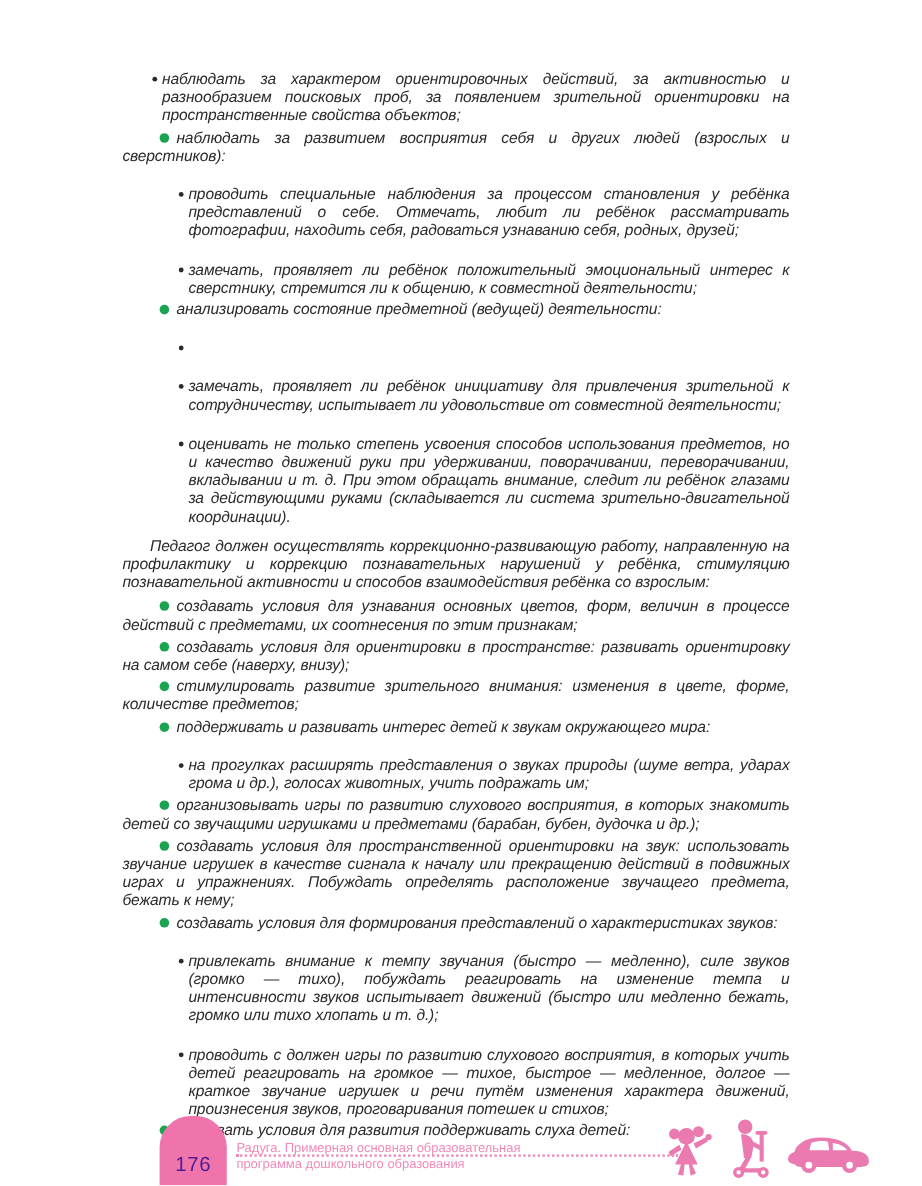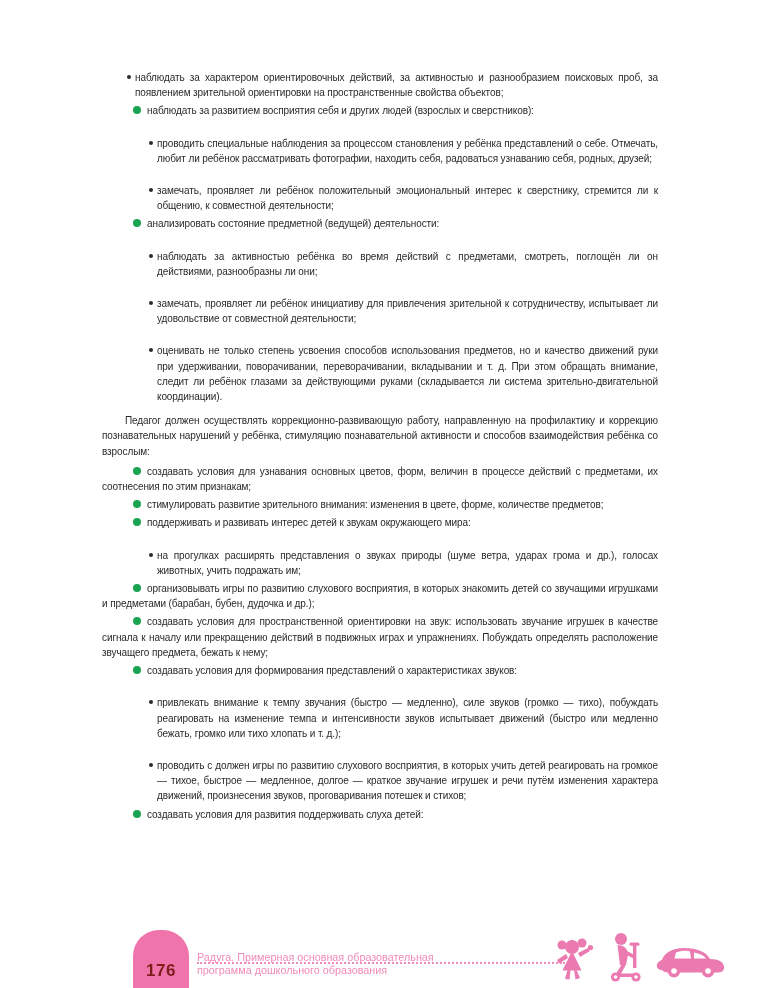--- a/index.html
+++ b/index.html
@@ -12,46 +12,47 @@
   .page{
     position:relative;
     width:768px;height:988px;
     background:#ffffff;
     overflow:hidden;
     font-family:"Liberation Sans", sans-serif;
   }
   
   #content{
     position:absolute;
-    left:102px;top:70px;
+    left:102px;top:58px;
     width:556px;
     color:var(--ink);
-    font-size:10px;
+    font-size:13px;
     line-height:15.2px;
     text-align:justify;
     letter-spacing:-0.1px;
     hyphens:auto;
+    font-style:italic;
     -webkit-hyphens:auto;
   }
   p.item{margin:0;padding:0;}
   p.green{text-indent:31px;margin-top:3px;}
   p.sub1{padding-left:33px;text-indent:-8px;}
   p.sub2{padding-left:55px;text-indent:-8px;margin-top:17px;}
   p.para{text-indent:23px;margin:9px 0 5px 0;}
   .dot{display:inline-block;border-radius:50%;}
   .dg{width:8px;height:8px;background:var(--green);margin-right:6px;}
   .db{width:4px;height:4px;background:var(--ink);margin-right:4px;position:relative;top:-2px;}
   
   .page-tab{
     position:absolute;left:133px;top:930px;
     width:56px;height:58px;
     background:var(--pink);
     border-radius:26px 26px 0 0;
-    color:#7f1d1d;
-    font-size:17px;font-weight:bold;
+    color:#4c1d95;
+    font-size:17px;font-weight:normal;
     text-align:center;
   }
   .page-tab span{display:block;margin-top:31px;letter-spacing:0.5px;}
   .footer-text{
     position:absolute;left:197px;top:951px;
     color:var(--pink-light);
     font-size:10.8px;line-height:12.5px;
   }
   .dotted{
     position:absolute;left:197px;top:962px;width:368px;height:0;
@@ -68,25 +69,26 @@
 <body>
 
 <div class="page">
 
   <div id="content">
       <p class="item sub1"><span class="dot db"></span><span>наблюдать за характером ориентировочных действий, за активностью и разнообразием поисковых проб, за появлением зрительной ориентировки на пространственные свойства объектов;</span></p>
       <p class="item green"><span class="dot dg"></span><span>наблюдать за развитием восприятия себя и других людей (взрослых и сверстников):</span></p>
       <p class="item sub2"><span class="dot db"></span><span>проводить специальные наблюдения за процессом становления у ребёнка представлений о себе. Отмечать, любит ли ребёнок рассматривать фотографии, находить себя, радоваться узнаванию себя, родных, друзей;</span></p>
       <p class="item sub2"><span class="dot db"></span><span>замечать, проявляет ли ребёнок положительный эмоциональный интерес к сверстнику, стремится ли к общению, к совместной деятельности;</span></p>
       <p class="item green"><span class="dot dg"></span><span>анализировать состояние предметной (ведущей) деятельности:</span></p>
-      <p class="item sub2"><span class="dot db"></span><span>наблюдать за активностью ребёнка во время действий с предметами, смотреть, поглощён ли он действиями, разнообразны ли они;</span></p>
+      <p class="item sub2"><span class="dot db"></span></p>
       <p class="item sub2"><span class="dot db"></span><span>замечать, проявляет ли ребёнок инициативу для привлечения зрительной к сотрудничеству, испытывает ли удовольствие от совместной деятельности;</span></p>
       <p class="item sub2"><span class="dot db"></span><span>оценивать не только степень усвоения способов использования предметов, но и качество движений руки при удерживании, поворачивании, переворачивании, вкладывании и т. д. При этом обращать внимание, следит ли ребёнок глазами за действующими руками (складывается ли система зрительно-двигательной координации).</span></p>
       <p class="item para"><span>Педагог должен осуществлять коррекционно-развивающую работу, направленную на профилактику и коррекцию познавательных нарушений у ребёнка, стимуляцию познавательной активности и способов взаимодействия ребёнка со взрослым:</span></p>
       <p class="item green"><span class="dot dg"></span><span>создавать условия для узнавания основных цветов, форм, величин в процессе действий с предметами, их соотнесения по этим признакам;</span></p>
+      <p class="item green"><span class="dot dg"></span><span>создавать условия для ориентировки в пространстве: развивать ориентировку на самом себе (наверху, внизу);</span></p>
       <p class="item green"><span class="dot dg"></span><span>стимулировать развитие зрительного внимания: изменения в цвете, форме, количестве предметов;</span></p>
       <p class="item green"><span class="dot dg"></span><span>поддерживать и развивать интерес детей к звукам окружающего мира:</span></p>
       <p class="item sub2"><span class="dot db"></span><span>на прогулках расширять представления о звуках природы (шуме ветра, ударах грома и др.), голосах животных, учить подражать им;</span></p>
       <p class="item green"><span class="dot dg"></span><span>организовывать игры по развитию слухового восприятия, в которых знакомить детей со звучащими игрушками и предметами (барабан, бубен, дудочка и др.);</span></p>
       <p class="item green"><span class="dot dg"></span><span>создавать условия для пространственной ориентировки на звук: использовать звучание игрушек в качестве сигнала к началу или прекращению действий в подвижных играх и упражнениях. Побуждать определять расположение звучащего предмета, бежать к нему;</span></p>
       <p class="item green"><span class="dot dg"></span><span>создавать условия для формирования представлений о характеристиках звуков:</span></p>
       <p class="item sub2"><span class="dot db"></span><span>привлекать внимание к темпу звучания (быстро — медленно), силе звуков (громко — тихо), побуждать реагировать на изменение темпа и интенсивности звуков испытывает движений (быстро или медленно бежать, громко или тихо хлопать и т. д.);</span></p>
       <p class="item sub2"><span class="dot db"></span><span>проводить с должен игры по развитию слухового восприятия, в которых учить детей реагировать на громкое — тихое, быстрое — медленное, долгое — краткое звучание игрушек и речи путём изменения характера движений, произнесения звуков, проговаривания потешек и стихов;</span></p>
       <p class="item green"><span class="dot dg"></span><span>создавать условия для развития поддерживать слуха детей:</span></p>
     </div>

